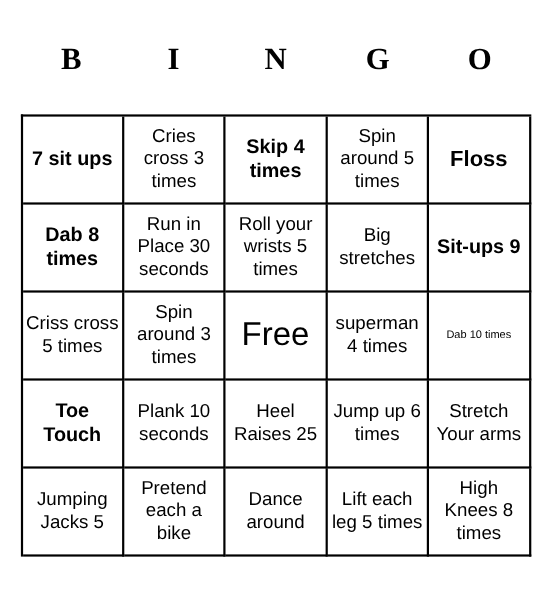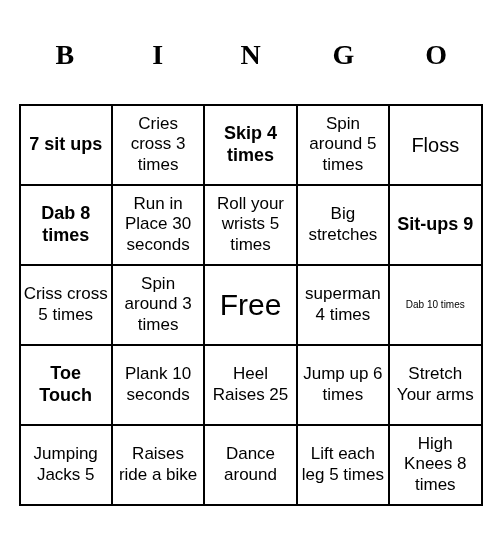--- a/index.html
+++ b/index.html
@@ -50,21 +50,21 @@
     .bingo-cell.large-text {
       font-size: 18px;
       font-weight: bold;
     }
     .bingo-cell.free {
       font-size: 30px;
       font-weight: normal;
     }
     .bingo-cell.floss-text {
       font-size: 20px;
-      font-weight: normal;
+      font-weight: bold;
       text-align: center;
     }
     .bingo-cell.situps9 {
       font-size: 18px;
       font-weight: bold;
       text-align: right;
     }
     .bingo-cell.dab10 {
       font-size: 10px;
     }
@@ -95,18 +95,18 @@
       <div class="bingo-cell ">Spin around 3 times</div>
       <div class="bingo-cell free">Free</div>
       <div class="bingo-cell ">superman 4 times</div>
       <div class="bingo-cell dab10">Dab 10 times</div>
       <div class="bingo-cell large-text">Toe Touch</div>
       <div class="bingo-cell ">Plank 10 seconds</div>
       <div class="bingo-cell ">Heel Raises 25</div>
       <div class="bingo-cell ">Jump up 6 times</div>
       <div class="bingo-cell ">Stretch Your arms</div>
       <div class="bingo-cell ">Jumping Jacks 5</div>
-      <div class="bingo-cell ">Raises ride a bike</div>
+      <div class="bingo-cell ">Pretend each a bike</div>
       <div class="bingo-cell ">Dance around</div>
       <div class="bingo-cell ">Lift each leg 5 times</div>
       <div class="bingo-cell ">High Knees 8 times</div>
     </div>
 </div>
 
 </body></html>

